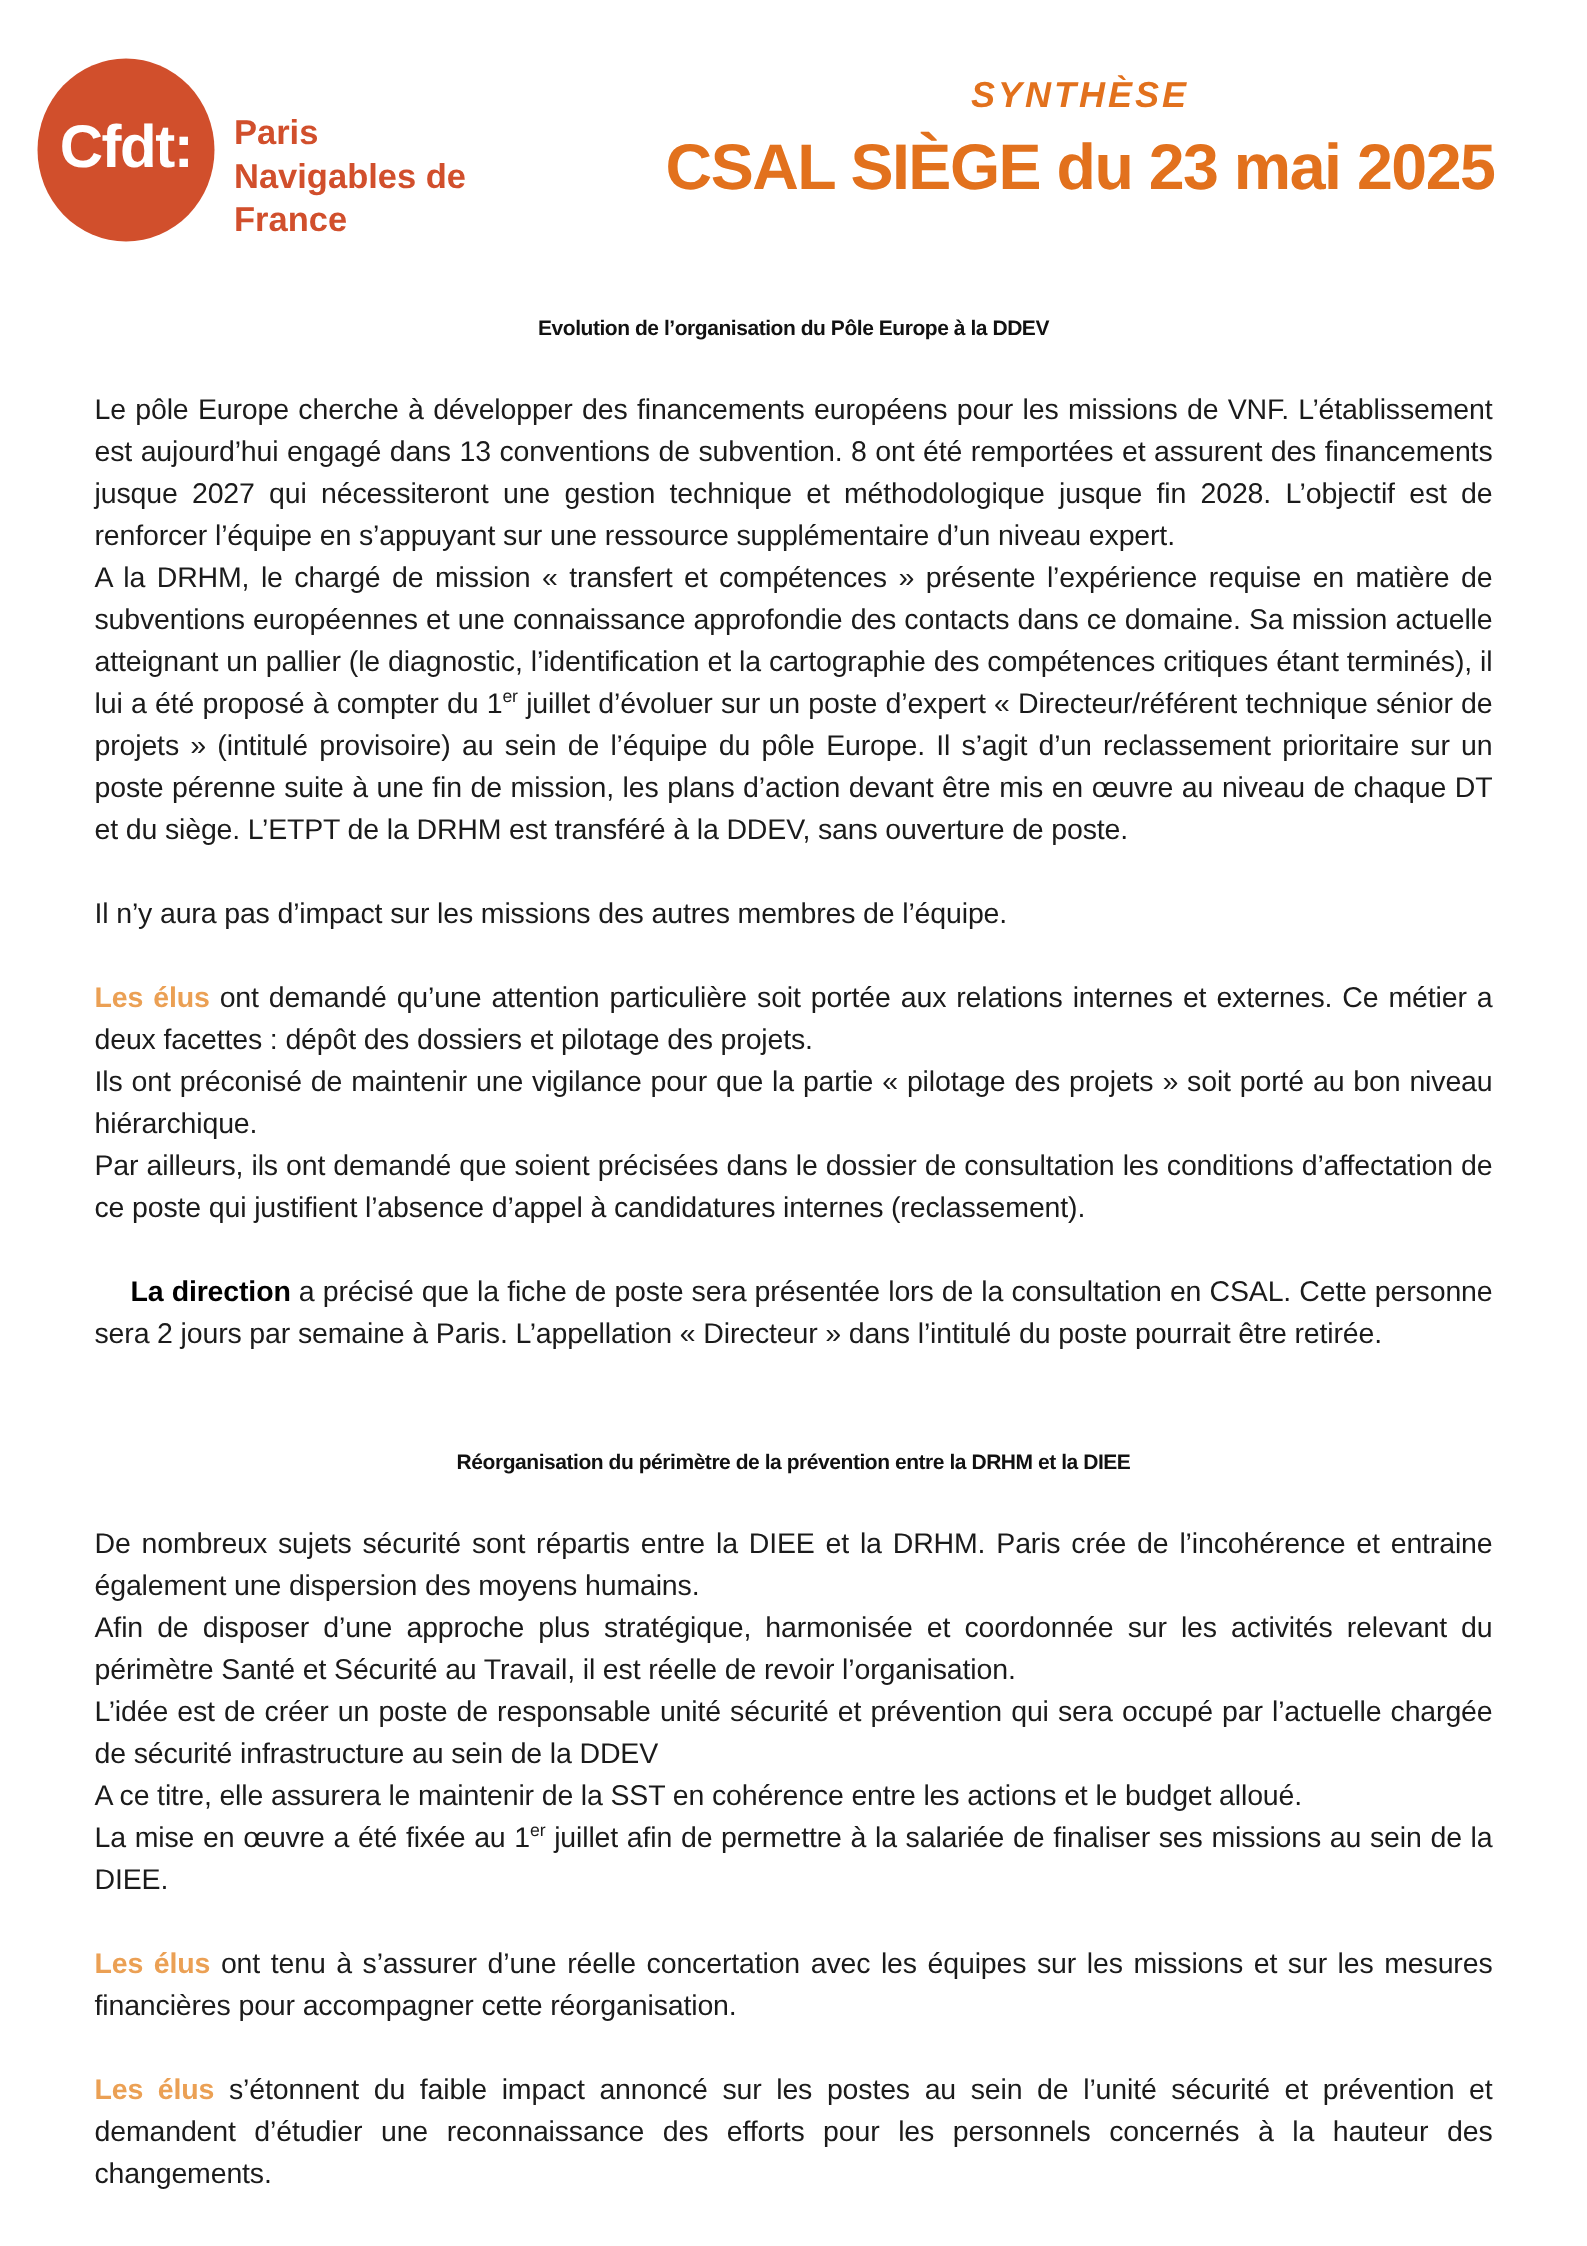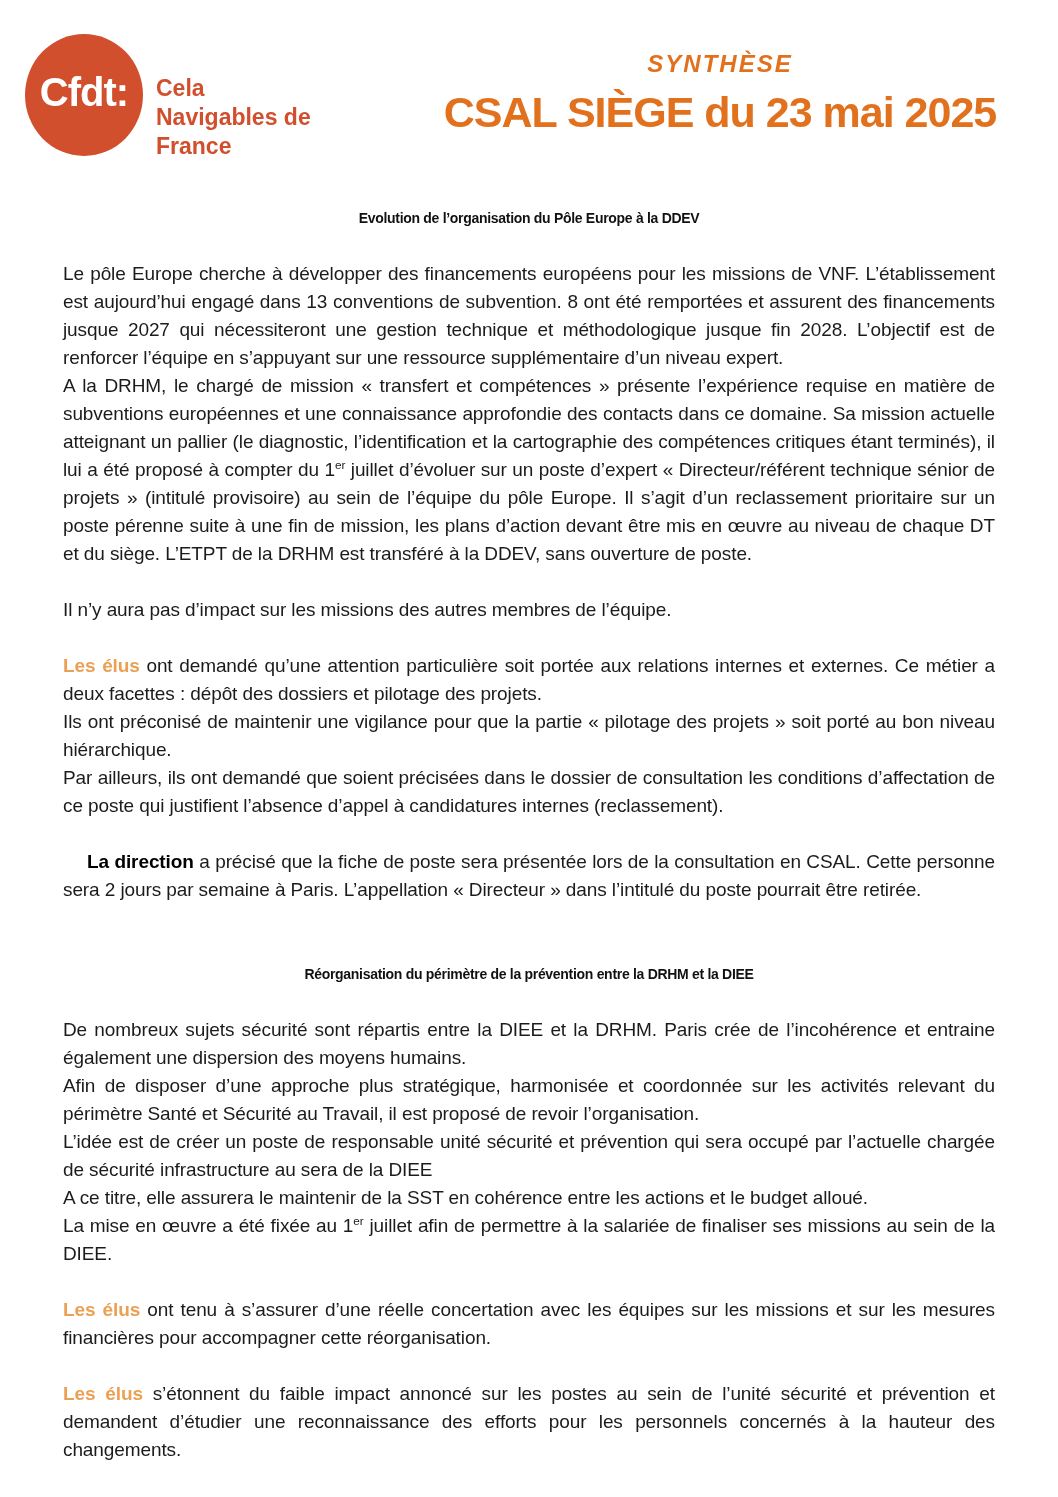--- a/index.html
+++ b/index.html
@@ -11,21 +11,21 @@
     position: relative;
     width: 1058px;
     height: 1497px;
     background: #ffffff;
     overflow: hidden;
     font-family: "Liberation Sans", sans-serif;
     color: var(--body-text, #1b1b1b);
   }
   
   .doc-header { position: absolute; top: 0; left: 0; right: 0; height: 180px; }
-  .logo { position: absolute; left: 25px; top: 28px; display: flex; align-items: center; }
+  .logo { position: absolute; left: 25px; top: 28px; display: flex; align-items: flex-end; }
   .logo-badge {
     width: 118px; height: 122px;
     background: var(--logo-orange, #d14f2c);
     border-radius: 50%;
     display: flex; align-items: center; justify-content: center;
   }
   .logo-badge-text {
     color: #ffffff;
     font-size: 40px;
     font-weight: bold;
@@ -88,21 +88,21 @@
 <body>
 
 <div class="page">
 
   <header class="doc-header">
     <div class="logo">
       <div class="logo-badge">
         <span class="logo-badge-text">Cfdt:</span>
       </div>
       <div class="logo-org">
-        <div>Cela</div>
+        <div>Paris</div>
         <div>Navigables de</div>
         <div>France</div>
       </div>
     </div>
     <div class="title-block">
       <div class="kicker">SYNTHÈSE</div>
       <h1 class="doc-title">CSAL SIÈGE du 23 mai 2025</h1>
     </div>
   </header>
 
@@ -110,21 +110,21 @@
       <h2 class="section-heading">Evolution de l’organisation du Pôle Europe à la DDEV</h2>
       <p class="para"><span>Le pôle Europe cherche à développer des financements européens pour les missions de VNF. L’établissement est aujourd’hui engagé dans 13 conventions de subvention. 8 ont été remportées et assurent des financements jusque 2027 qui nécessiteront une gestion technique et méthodologique jusque fin 2028. L’objectif est de renforcer l’équipe en s’appuyant sur une ressource supplémentaire d’un niveau expert.</span></p>
       <p class="para"><span>A la DRHM, le chargé de mission « transfert et compétences » présente l’expérience requise en matière de subventions européennes et une connaissance approfondie des contacts dans ce domaine. Sa mission actuelle atteignant un pallier (le diagnostic, l’identification et la cartographie des compétences critiques étant terminés), il lui a été proposé à compter du 1</span><sup>er</sup><span> juillet d’évoluer sur un poste d’expert « Directeur/référent technique sénior de projets » (intitulé provisoire) au sein de l’équipe du pôle Europe. Il s’agit d’un reclassement prioritaire sur un poste pérenne suite à une fin de mission, les plans d’action devant être mis en œuvre au niveau de chaque DT et du siège. L’ETPT de la DRHM est transféré à la DDEV, sans ouverture de poste.</span></p>
       <p class="para gap"><span>Il n’y aura pas d’impact sur les missions des autres membres de l’équipe.</span></p>
       <p class="para gap"><span class="seg-elus">Les élus</span><span> ont demandé qu’une attention particulière soit portée aux relations internes et externes. Ce métier a deux facettes : dépôt des dossiers et pilotage des projets.</span></p>
       <p class="para"><span>Ils ont préconisé de maintenir une vigilance pour que la partie « pilotage des projets » soit porté au bon niveau hiérarchique.</span></p>
       <p class="para"><span>Par ailleurs, ils ont demandé que soient précisées dans le dossier de consultation les conditions d’affectation de ce poste qui justifient l’absence d’appel à candidatures internes (reclassement).</span></p>
       <p class="para gap"><span class="seg-direction">La direction</span><span> a précisé que la fiche de poste sera présentée lors de la consultation en CSAL. Cette personne sera 2 jours par semaine à Paris. L’appellation « Directeur » dans l’intitulé du poste pourrait être retirée.</span></p>
       <h2 class="section-heading not-first">Réorganisation du périmètre de la prévention entre la DRHM et la DIEE</h2>
       <p class="para"><span>De nombreux sujets sécurité sont répartis entre la DIEE et la DRHM. Paris crée de l’incohérence et entraine également une dispersion des moyens humains.</span></p>
-      <p class="para"><span>Afin de disposer d’une approche plus stratégique, harmonisée et coordonnée sur les activités relevant du périmètre Santé et Sécurité au Travail, il est proposé de revoir l’organisation.</span></p>
-      <p class="para"><span>L’idée est de créer un poste de responsable unité sécurité et prévention qui sera occupé par l’actuelle chargée de sécurité infrastructure au sera de la DIEE</span></p>
+      <p class="para"><span>Afin de disposer d’une approche plus stratégique, harmonisée et coordonnée sur les activités relevant du périmètre Santé et Sécurité au Travail, il est réelle de revoir l’organisation.</span></p>
+      <p class="para"><span>L’idée est de créer un poste de responsable unité sécurité et prévention qui sera occupé par l’actuelle chargée de sécurité infrastructure au sein de la DDEV</span></p>
       <p class="para"><span>A ce titre, elle assurera le maintenir de la SST en cohérence entre les actions et le budget alloué.</span></p>
       <p class="para"><span>La mise en œuvre a été fixée au 1</span><sup>er</sup><span> juillet afin de permettre à la salariée de finaliser ses missions au sein de la DIEE.</span></p>
       <p class="para gap"><span class="seg-elus">Les élus</span><span> ont tenu à s’assurer d’une réelle concertation avec les équipes sur les missions et sur les mesures financières pour accompagner cette réorganisation.</span></p>
       <p class="para gap"><span class="seg-elus">Les élus</span><span> s’étonnent du faible impact annoncé sur les postes au sein de l’unité sécurité et prévention et demandent d’étudier une reconnaissance des efforts pour les personnels concernés à la hauteur des changements.</span></p>
     </main>
 
 </div>
 
 </body></html>

